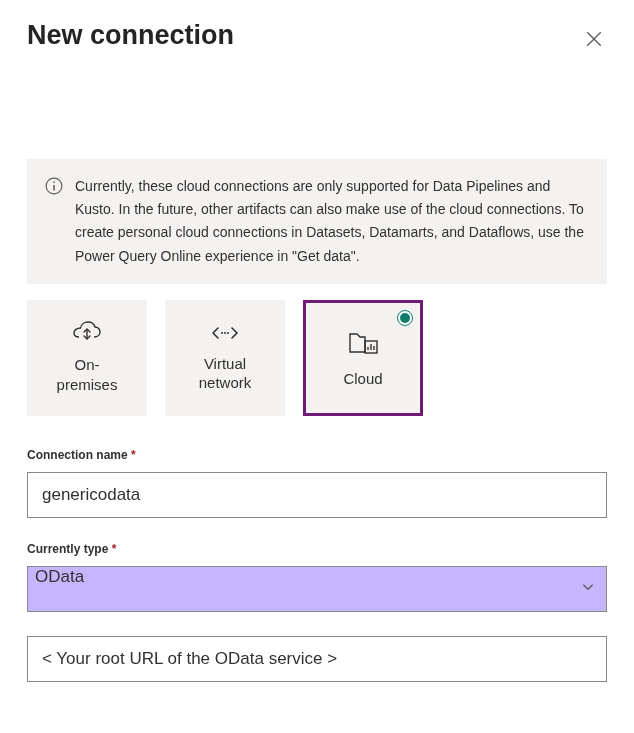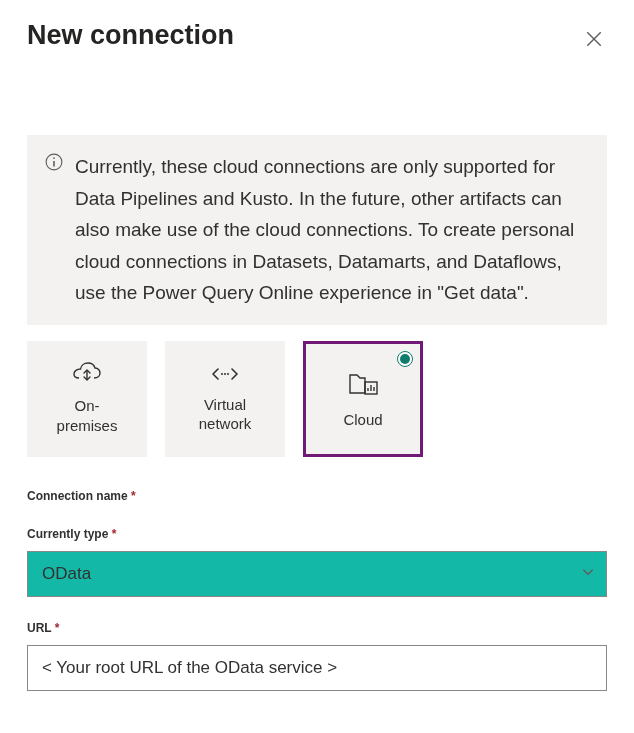--- a/index.html
+++ b/index.html
@@ -11,21 +11,21 @@
       font-family: "Segoe UI", -apple-system, BlinkMacSystemFont, sans-serif;
       background: #fff;
       color: #323130;
       width: 634px;
       padding: 20px 27px;
     }
     .header {
       display: flex;
       justify-content: space-between;
       align-items: flex-start;
-      margin-bottom: 80px;
+      margin-bottom: 104px;
     }
     .title {
       font-size: 27px;
       font-weight: 600;
       color: #252423;
     }
     .close-btn {
       background: none;
       border: none;
       cursor: pointer;
@@ -50,21 +50,21 @@
     .info-icon {
       flex-shrink: 0;
       margin-top: 2px;
     }
     .info-icon svg {
       width: 18px;
       height: 18px;
       color: #605e5c;
     }
     .info-text {
-      font-size: 19px;
+      font-size: 14px;
       line-height: 1.66;
       color: #323130;
     }
     .tiles {
       display: flex;
       gap: 18px;
       margin-bottom: 32px;
     }
     .tile {
       width: 120px;
@@ -146,30 +146,30 @@
       background: #fff;
     }
     .select-wrap {
       position: relative;
       width: 100%;
     }
     .select-input {
       width: 100%;
       height: 46px;
       border: 1px solid #8a8886;
-      padding: 0 14px;
+      padding: 0 7px;
       font-size: 17px;
       font-family: inherit;
       color: #323130;
-      background: #14b8a6;
+      background: #c4b5fd;
       appearance: none;
       cursor: pointer;
       text-align: left;
       display: flex;
-      align-items: center;
+      align-items: flex-start;
     }
     .chevron {
       position: absolute;
       right: 12px;
       top: 50%;
       transform: translateY(-50%);
       pointer-events: none;
       color: #605e5c;
     }
     .chevron svg {
@@ -244,38 +244,35 @@
     </div>
     <div class="tile-label">Cloud</div>
   </div>
 </div>
 
 <div class="field">
   <label class="field-label">
     <span>Connection name</span>
     <span class="required"> *</span>
   </label>
+  <input type="text" class="text-input" value="genericodata" style="">
 </div>
 
 <div class="field">
   <label class="field-label">
     <span>Currently type</span>
     <span class="required"> *</span>
   </label>
   <div class="select-wrap">
     <button class="select-input">
       <span>OData</span>
     </button>
     <span class="chevron">
       <svg viewBox="0 0 12 12" fill="none" stroke="currentColor" stroke-width="1.2">
         <path d="M2 4 L6 8 L10 4"></path>
       </svg>
     </span>
   </div>
 </div>
 
 <div class="field">
-  <label class="field-label">
-    <span>URL</span>
-    <span class="required"> *</span>
-  </label>
   <input type="text" class="text-input" value="&lt; Your root URL of the OData service &gt;" style="">
 </div>
 
 </body></html>

